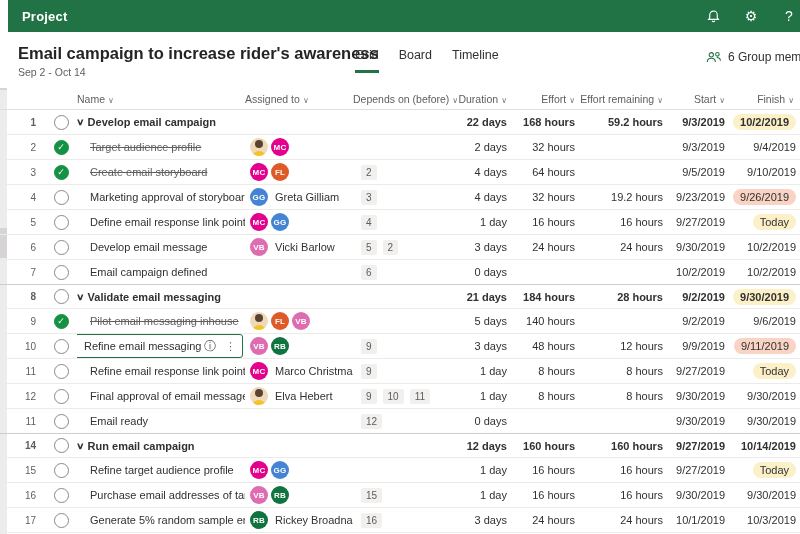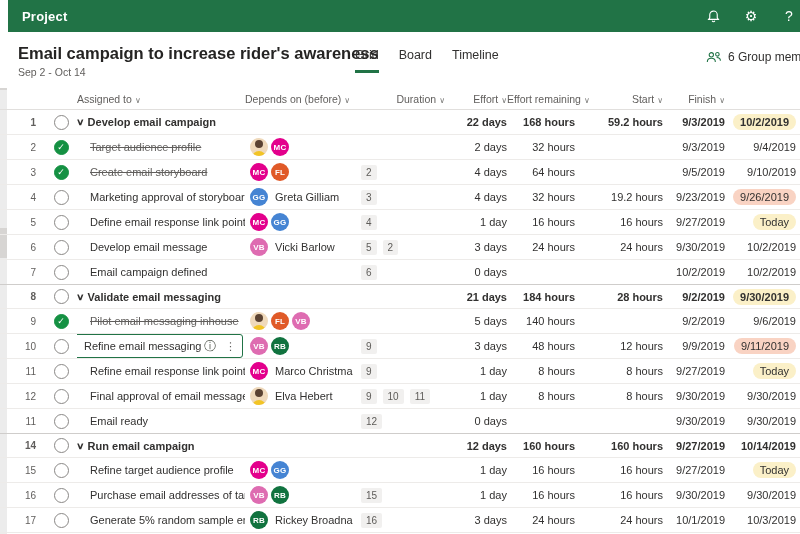--- a/index.html
+++ b/index.html
@@ -112,27 +112,28 @@
       <path d="M12 7.6c2.3 0 4.2 1.4 4.2 3.6"></path>
     </svg>
     <span>6 Group members</span>
   </div>
 </div>
 
 <div class="grid">
   <div class="grow ghead" id="grid-head">
       <div class="hc"></div>
       <div class="hc"></div>
+      <div class="hc"><span>Name</span><span class="chev">∨</span></div>
       <div class="hc"><span>Assigned to</span><span class="chev">∨</span></div>
       <div class="hc"><span>Depends on (before)</span><span class="chev">∨</span></div>
       <div class="hc r"><span>Duration</span><span class="chev">∨</span></div>
       <div class="hc r"><span>Effort</span><span class="chev">∨</span></div>
       <div class="hc r"><span>Effort remaining</span><span class="chev">∨</span></div>
       <div class="hc r"><span>Start</span><span class="chev">∨</span></div>
-      <div class="hc r" style="padding-right: 0;"><span>Finish</span><span class="chev">∨</span></div>
+      <div class="hc r" style="padding-right: 6px;"><span>Finish</span><span class="chev">∨</span></div>
     </div>
   <div id="grid-rows">
       <div class="grow summary">
         <div class="cell c-num">1</div>
         <div class="cell c-check">
           <div class="circ"></div>
         </div>
         <div class="cell c-name">
           <div style="display: flex; align-items: center; width: 100%;">
             <div class="sum-chev" style="cursor: pointer;">∨</div>

